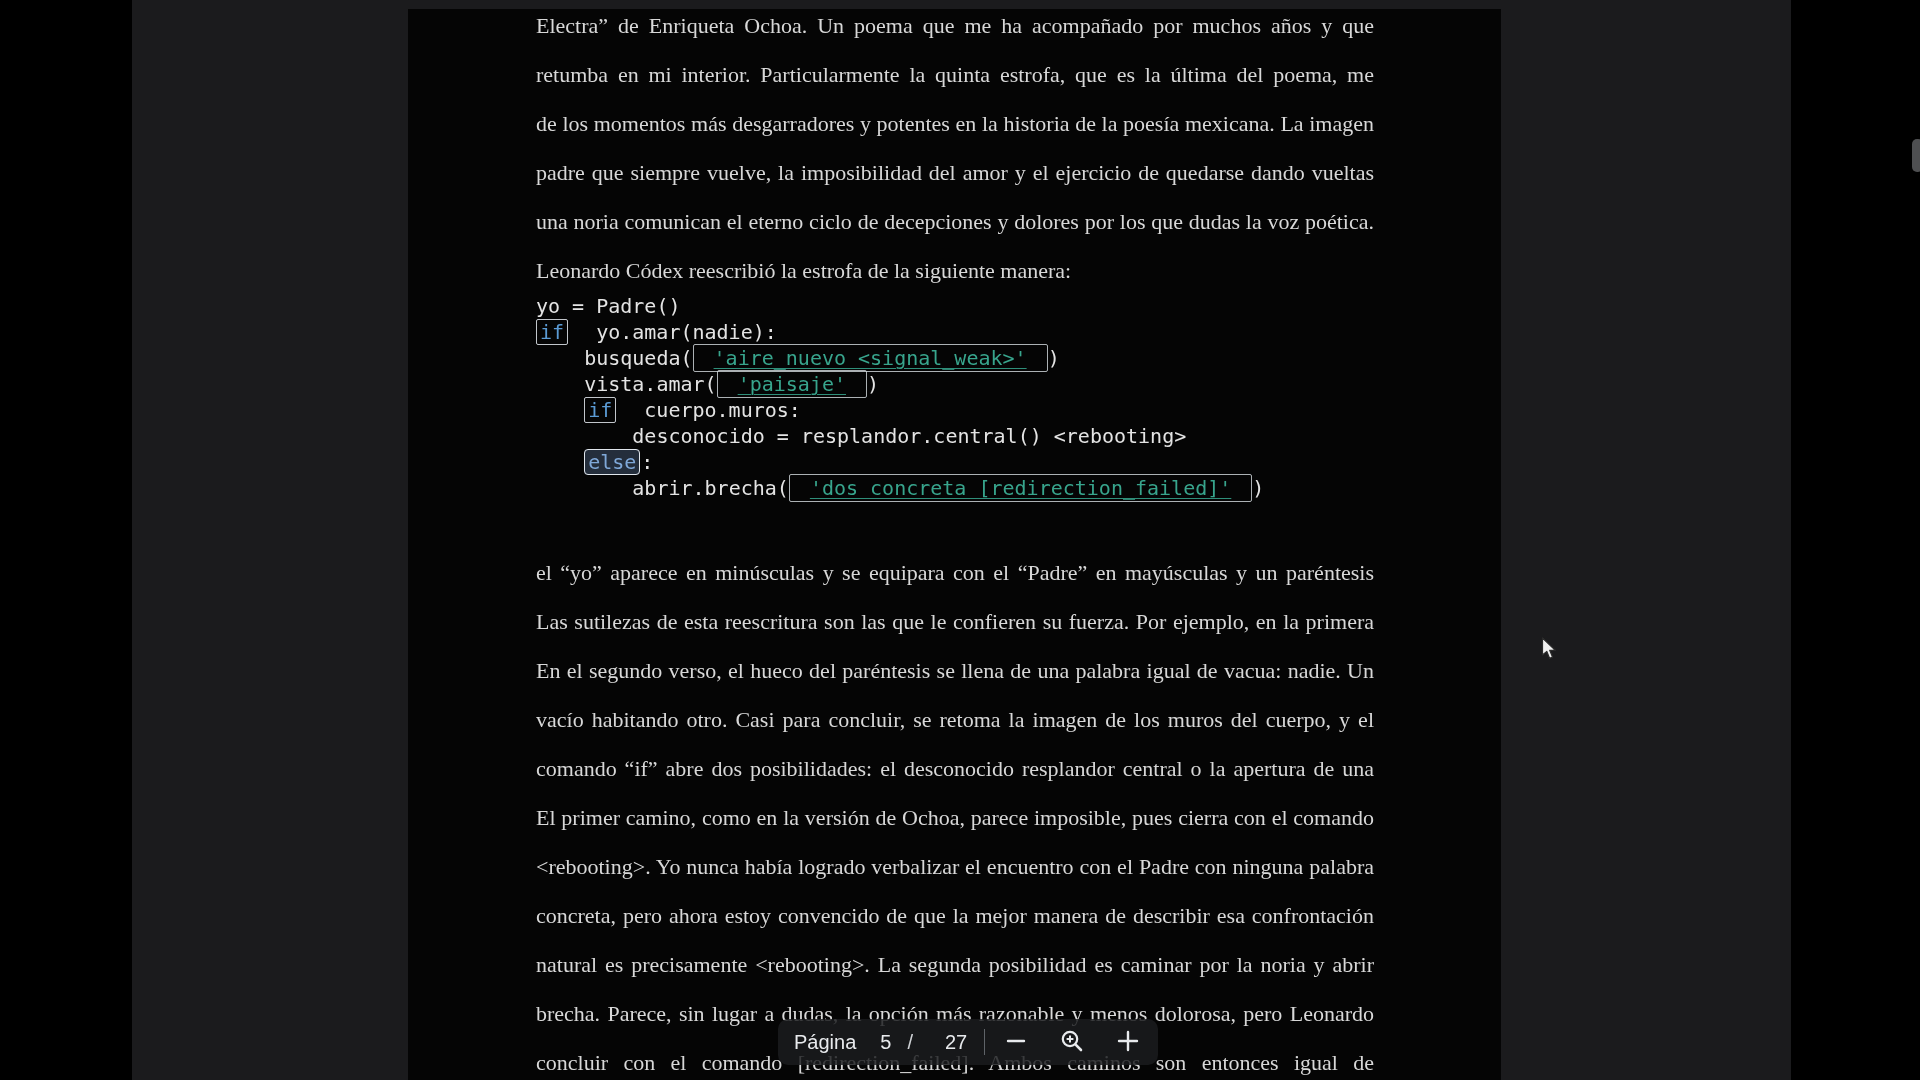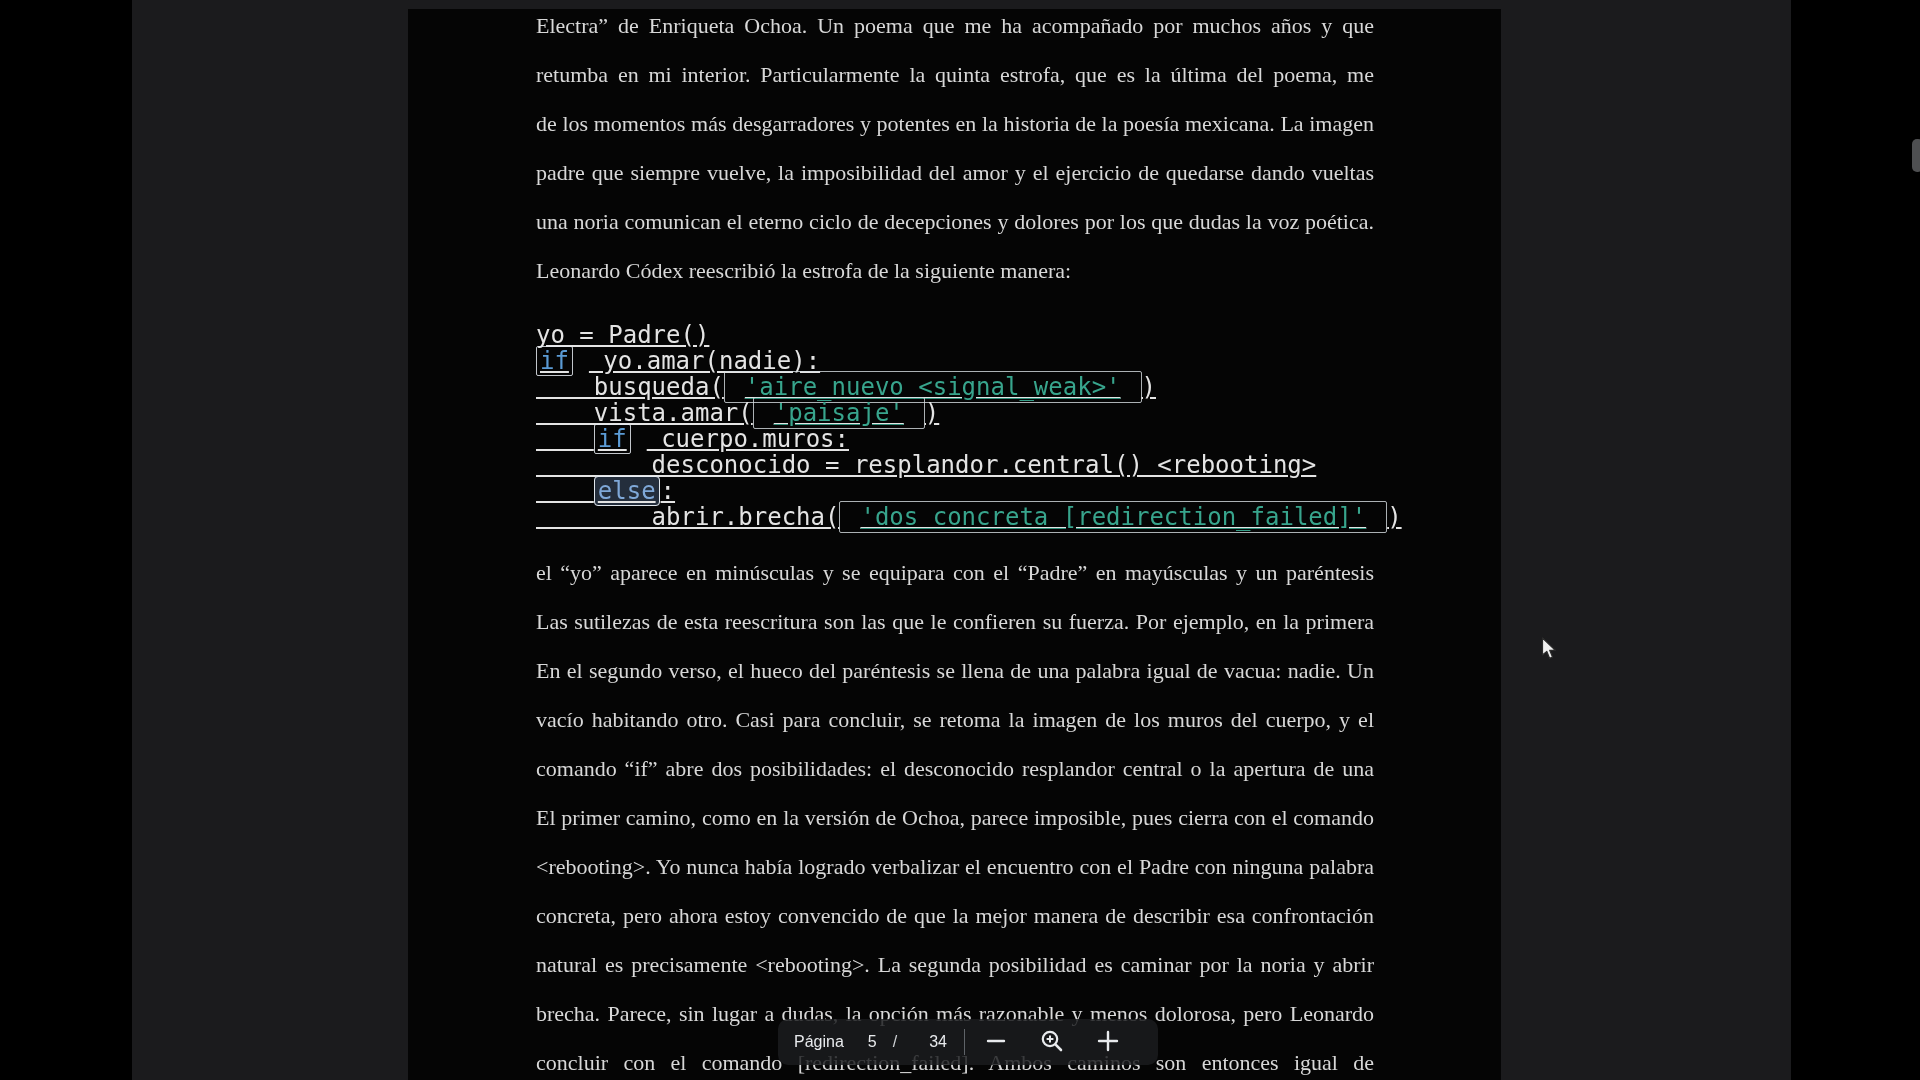--- a/index.html
+++ b/index.html
@@ -5,31 +5,31 @@
   html,body{margin:0;padding:0;background:#000;width:1920px;height:1080px;overflow:hidden;}
   .stage{position:absolute;left:0;top:0;width:1920px;height:1080px;background:#000;}
   .app{position:absolute;left:132px;top:0;width:1659px;height:1080px;background:#1b1b1d;}
   .page{position:absolute;left:276px;top:9px;width:1093px;height:1071px;background:#050505;overflow:hidden;}
   .col{position:absolute;left:128px;width:838px;}
   .para1{top:-8px;}
   .para2{top:539px;}
   .pline{height:49px;line-height:49px;font-family:"Liberation Serif",serif;font-size:22px;
          color:#d8d8d8;text-align:justify;text-align-last:justify;overflow:hidden;white-space:normal;}
   .pline:last-child{text-align-last:left;}
-  .codeblock{top:313px;font-family:"DejaVu Sans Mono",monospace;font-size:24px;color:#e4e4e4;text-decoration:underline;}
+  .codeblock{top:284px;font-family:"DejaVu Sans Mono",monospace;font-size:20px;color:#e4e4e4;}
   .cline{height:26px;line-height:26px;white-space:pre;}
   .seg-plain{color:#e4e4e4;}
   .seg-keyword{color:#5b9bd5;border:1px solid rgba(228,233,238,0.85);border-radius:2px;padding:0 3px;margin-right:16px;}
   .seg-keyword-selected{color:#7fa8d8;border:1px solid rgba(235,240,245,0.95);border-radius:4px;padding:0 3px;
          background:rgba(120,155,205,0.28);margin-right:1px;}
   .seg-string{color:#38a58d;border:1px solid rgba(214,220,224,0.8);border-radius:2px;padding:1px 20px;
          text-decoration:underline;text-decoration-thickness:1px;text-underline-offset:3px;text-decoration-color:#2f8f7a;}
   .toolbar{position:absolute;left:778px;top:1019px;width:380px;height:46px;background:rgba(28,29,31,0.84);
          border-radius:10px;display:flex;align-items:center;z-index:6;
-         font-family:"Liberation Sans",sans-serif;font-size:16px;color:#e8eaed;}
+         font-family:"Liberation Sans",sans-serif;font-size:20px;color:#e8eaed;}
   .tb-label{margin-left:16px;}
   .tb-num{margin-left:24px;}
   .tb-sep{margin-left:16px;color:#cfd2d6;}
   .tb-total{margin-left:32px;}
   .tb-div{margin-left:17px;width:1px;height:26px;background:#5f6368;}
   .tb-btn{width:30px;height:34px;margin-left:16px;display:flex;align-items:center;justify-content:center;
          background:transparent;border:none;padding:0;cursor:pointer;}
   .tb-btn.lens{margin-left:26px;}
   .tb-btn.plus{margin-left:26px;}
   .scroll-thumb{position:absolute;left:1780px;top:139px;width:11px;height:33px;background:#4e4f51;border-radius:5px;}
@@ -75,21 +75,21 @@
         </div>
     </div>
 
     <div class="scroll-thumb"></div>
   </div>
 
   <div class="toolbar">
     <span class="tb-label">Página</span>
     <span class="tb-num">5</span>
     <span class="tb-sep">/</span>
-    <span class="tb-total">34</span>
+    <span class="tb-total">27</span>
     <span class="tb-div"></span>
     <button class="tb-btn">
       <span>
         <svg width="22" height="22" viewBox="0 0 22 22">
             <line x1="3" y1="11" x2="19" y2="11" stroke="#e8eaed" stroke-width="2.4" stroke-linecap="round"></line>
           </svg>
       </span>
     </button>
     <button class="tb-btn lens">
       <span>

